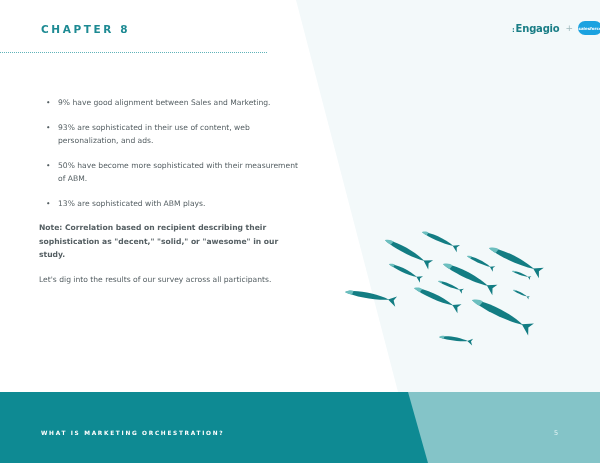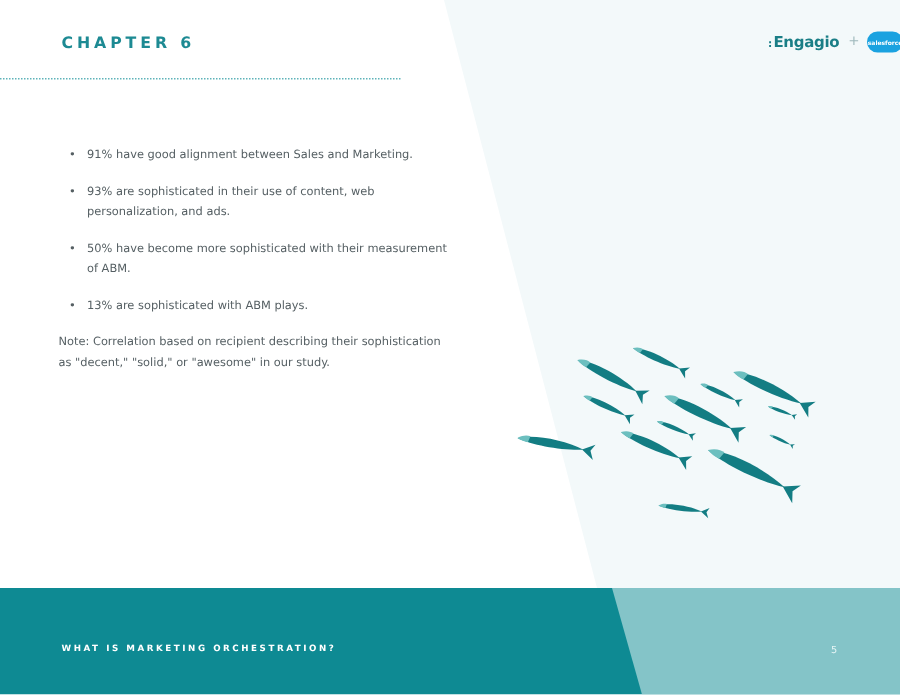--- a/index.html
+++ b/index.html
@@ -40,21 +40,21 @@
       position: absolute; left: 39px; top: 96px; width: 260px;
       font-family: "DejaVu Sans", sans-serif; font-size: 7.6px; line-height: 13.5px;
       color: #555f63;
     }
     .para { margin-bottom: 11px; }
     .bullets { list-style: none; margin: 0 0 10px 0; }
     .bullets li { position: relative; padding-left: 19px; margin-bottom: 11px; }
     .bullets li .dot {
       position: absolute; left: 7px; top: 0;
     }
-    .para.note { margin-top: 3px; }
+    .para.note { margin-top: 3px; font-weight: bold; }
 
     .fish-art { position: absolute; left: 0; top: 0; width: 600px; height: 392px; pointer-events: none; }
 
     .footer {
       position: absolute; left: 0; top: 392px; width: 600px; height: 71px;
       background: #0e8a93;
     }
     .footer-light {
       position: absolute; left: 0; top: 0; width: 600px; height: 71px;
       background: #84c4c8;
@@ -68,42 +68,43 @@
     .page-number {
       position: absolute; left: 554px; top: 37px;
       font-family: "DejaVu Sans", sans-serif; font-size: 6.5px; color: #e6f5f6;
     }
   </style>
 </head>
 <body>
 
 <div class="bg-panel"></div>
 
-<div class="chapter-label">CHAPTER 6</div>
+<div class="chapter-label">CHAPTER 8</div>
 <div class="divider"></div>
 
 <div class="logos">
   <span class="logo-engagio">
     <span class="dots">:</span><span>Engagio</span>
   </span>
   <span class="logo-plus">+</span>
   <span class="logo-cloud">
     <span>salesforce</span>
   </span>
   <span class="logo-pardot">pardot</span>
 </div>
 
 <div class="body-text">
   <ul class="bullets">
-    <li><span class="dot">•</span><span>91% have good alignment between Sales and Marketing.</span></li>
+    <li><span class="dot">•</span><span>9% have good alignment between Sales and Marketing.</span></li>
     <li><span class="dot">•</span><span>93% are sophisticated in their use of content, web personalization, and ads.</span></li>
     <li><span class="dot">•</span><span>50% have become more sophisticated with their measurement of ABM.</span></li>
     <li><span class="dot">•</span><span>13% are sophisticated with ABM plays.</span></li>
   </ul>
   <p class="para note">Note: Correlation based on recipient describing their sophistication as "decent," "solid," or "awesome" in our study.</p>
+  <p class="para">Let's dig into the results of our survey across all participants.</p>
 </div>
 
 <svg class="fish-art" viewBox="0 0 600 392" xmlns="http://www.w3.org/2000/svg">
   <defs>
     <g id="fish">
 
       <path d="M0,0 C20,-9 60,-8 86,0 C60,6 20,6 0,0 Z" fill="#137d83"></path>
       <path d="M0,0 C6,-5 12,-6 16,-5 L14,3 C9,3 4,2 0,0 Z" fill="#6cbfbf"></path>
       <path d="M84,0 L100,-9 L95,0 L100,11 Z" fill="#137d83"></path>
     </g>

